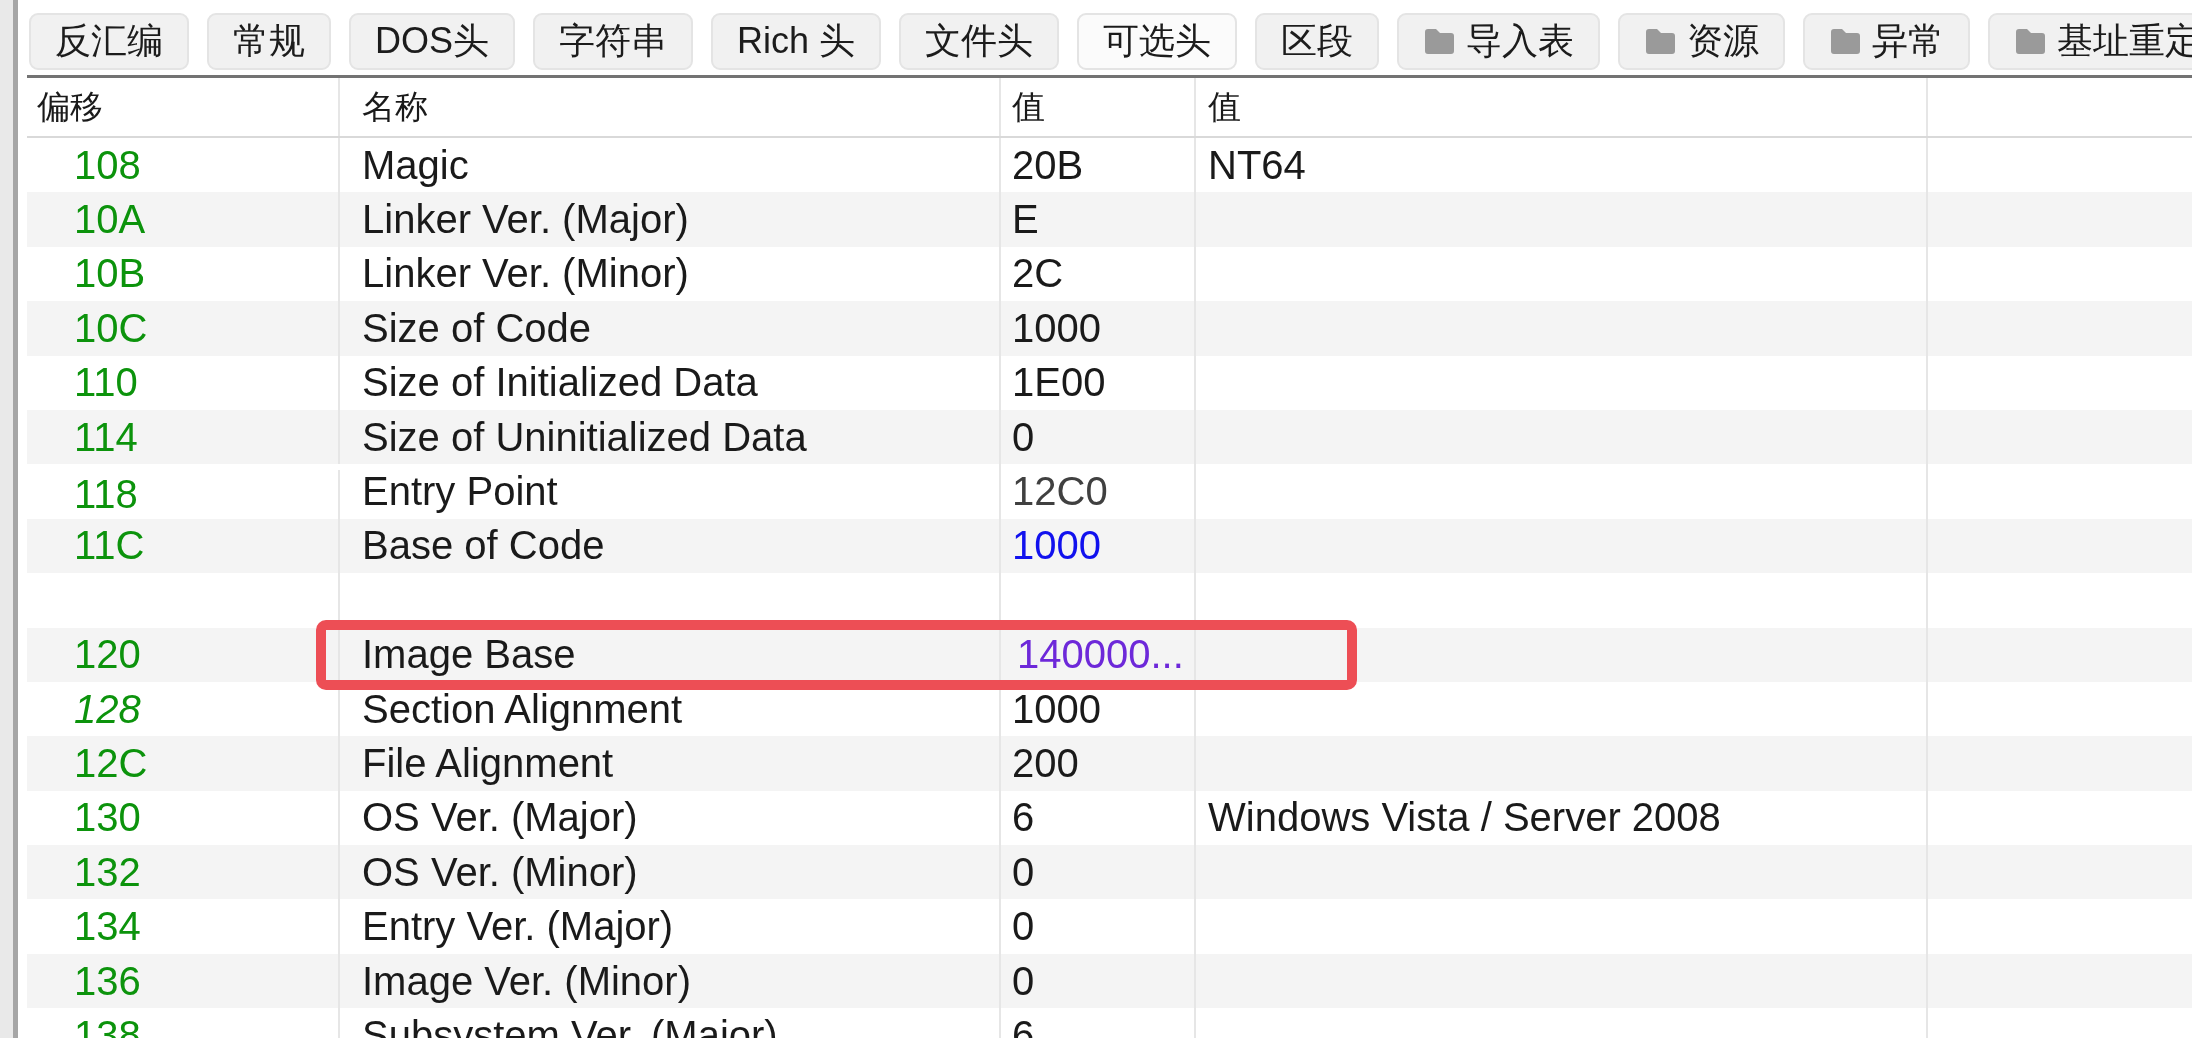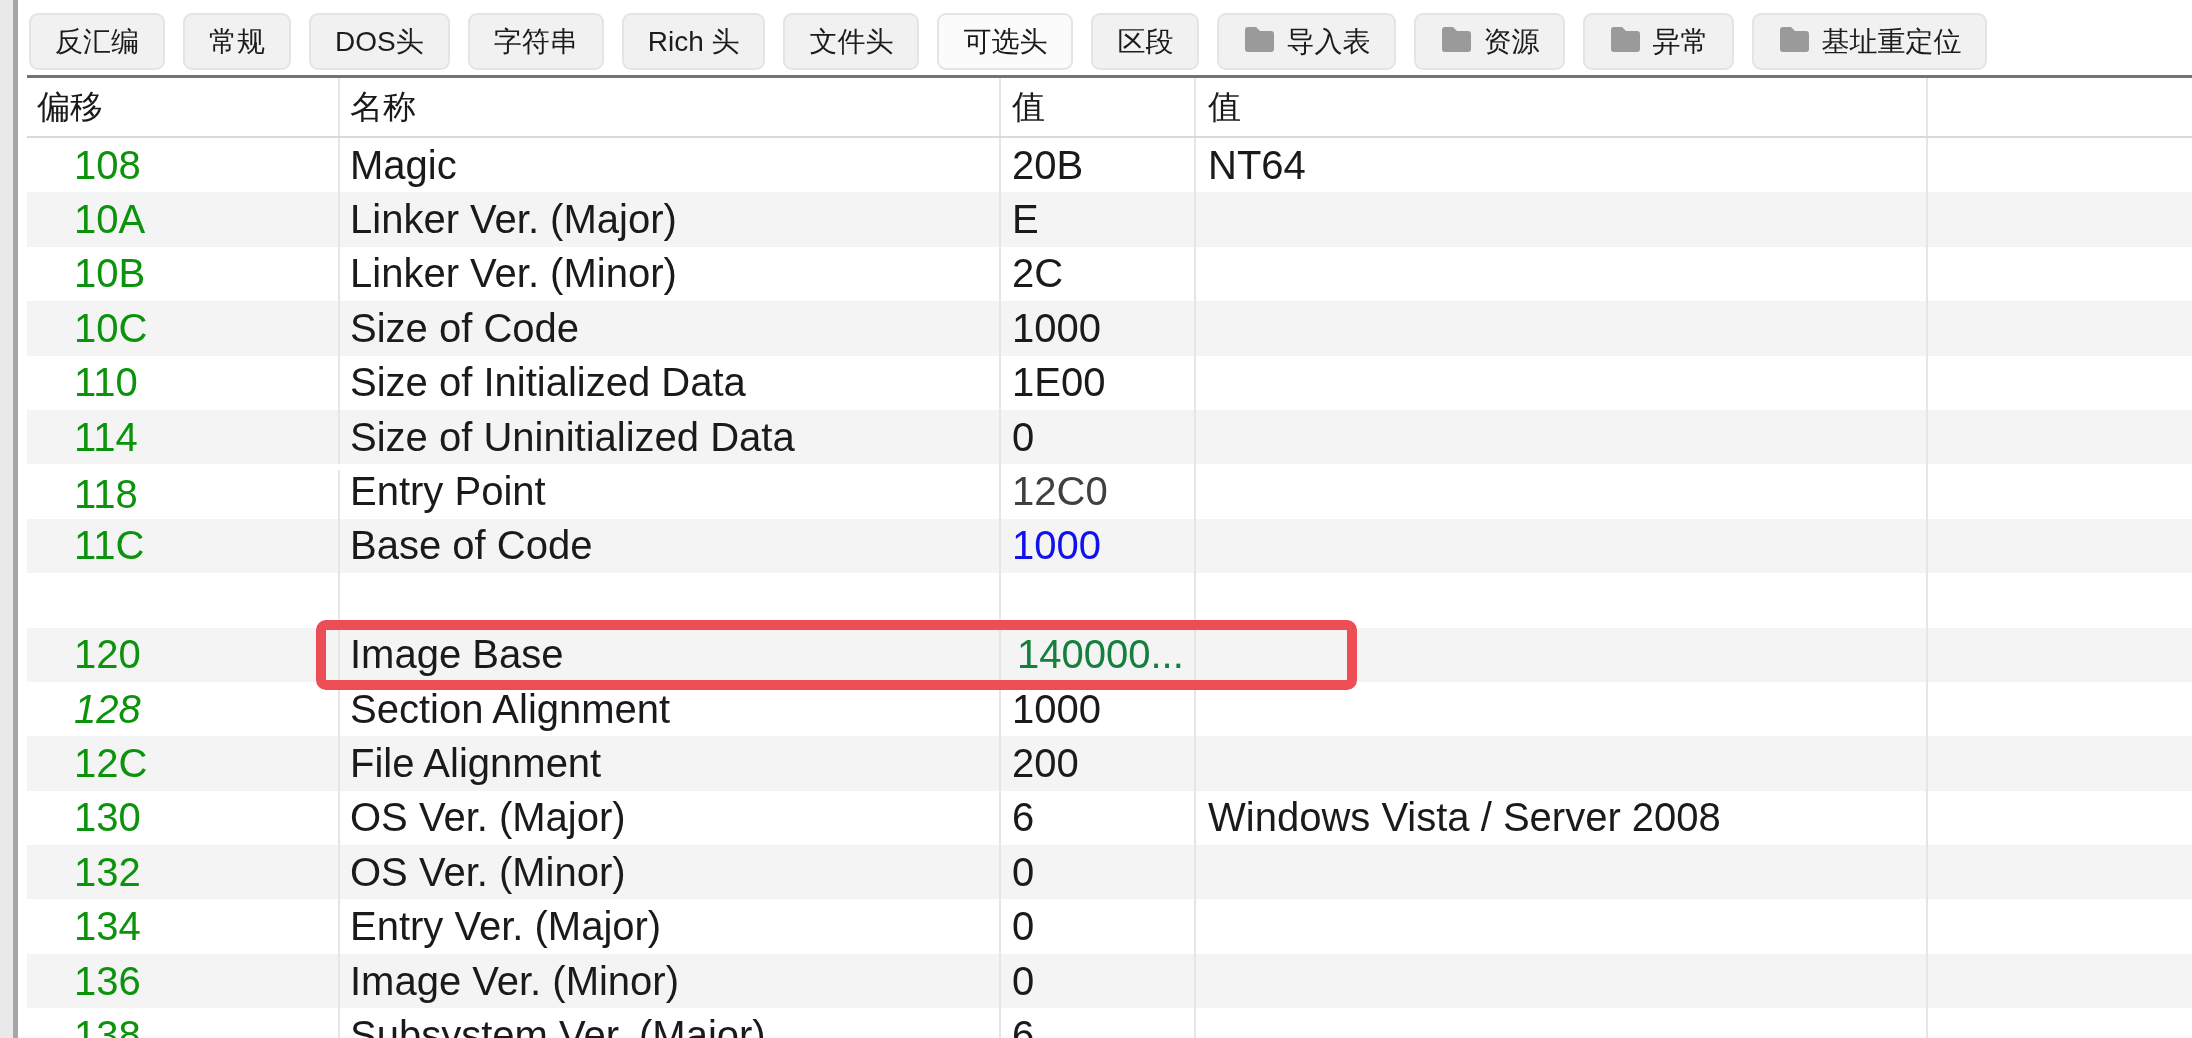--- a/index.html
+++ b/index.html
@@ -27,21 +27,21 @@
     display: flex; gap: 18px; align-items: stretch;
     white-space: nowrap;
   }
   .tab {
     box-sizing: border-box;
     display: flex; align-items: center;
     padding: 0 24px;
     background: var(--tab-bg);
     border: 2px solid var(--tab-border);
     border-radius: 9px;
-    font-size: 28px;
+    font-size: 36px;
     color: #1c1c1c;
     cursor: default;
   }
   .tab.selected { background: var(--tab-selected-bg); }
   .tab .folder-svg { width: 33px; height: 27px; margin-right: 10px; flex: 0 0 auto; }
   
   .table {
     position: absolute; left: 27px; top: 75px; right: 0;
   }
   .thead {
@@ -61,21 +61,21 @@
   .row:nth-child(even) { background: var(--row-stripe); }
   .cell {
     box-sizing: border-box;
     display: flex; align-items: center;
     font-size: 40px; color: #1a1a1a;
     border-right: 2px solid #e6e6e6;
     overflow: hidden; white-space: nowrap;
   }
   .cell:last-child { border-right: none; }
   .col-offset { width: 313px; padding-left: 47px; }
-  .col-name   { width: 661px; padding-left: 10px; }
+  .col-name   { width: 661px; padding-left: 22px; }
   .col-val1   { width: 195px; padding-left: 11px; }
   .col-val2   { width: 732px; padding-left: 12px; }
   .col-extra  { flex: 1; }
   .thead .col-offset { padding-left: 10px; }
   
   .highlight-box {
     position: absolute;
     left: 316px; top: 620px;
     width: 1041px; height: 70px;
     box-sizing: border-box;
@@ -210,21 +210,21 @@
       <div class="row">
         <div class="cell col-offset" style="color: rgb(12, 147, 12);"></div>
         <div class="cell col-name"></div>
         <div class="cell col-val1" style="color: rgb(26, 26, 26);"></div>
         <div class="cell col-val2"></div>
         <div class="cell col-extra"></div>
       </div>
       <div class="row">
         <div class="cell col-offset" style="color: rgb(12, 147, 12);">120</div>
         <div class="cell col-name">Image Base</div>
-        <div class="cell col-val1" style="color: #15803d; padding-left: 16px;">140000...</div>
+        <div class="cell col-val1" style="color: #6d28d9; padding-left: 16px;">140000...</div>
         <div class="cell col-val2"></div>
         <div class="cell col-extra"></div>
       </div>
       <div class="row">
         <div class="cell col-offset" style="color: rgb(12, 147, 12); font-style: italic;">128</div>
         <div class="cell col-name">Section Alignment</div>
         <div class="cell col-val1" style="color: rgb(26, 26, 26);">1000</div>
         <div class="cell col-val2"></div>
         <div class="cell col-extra"></div>
       </div>

